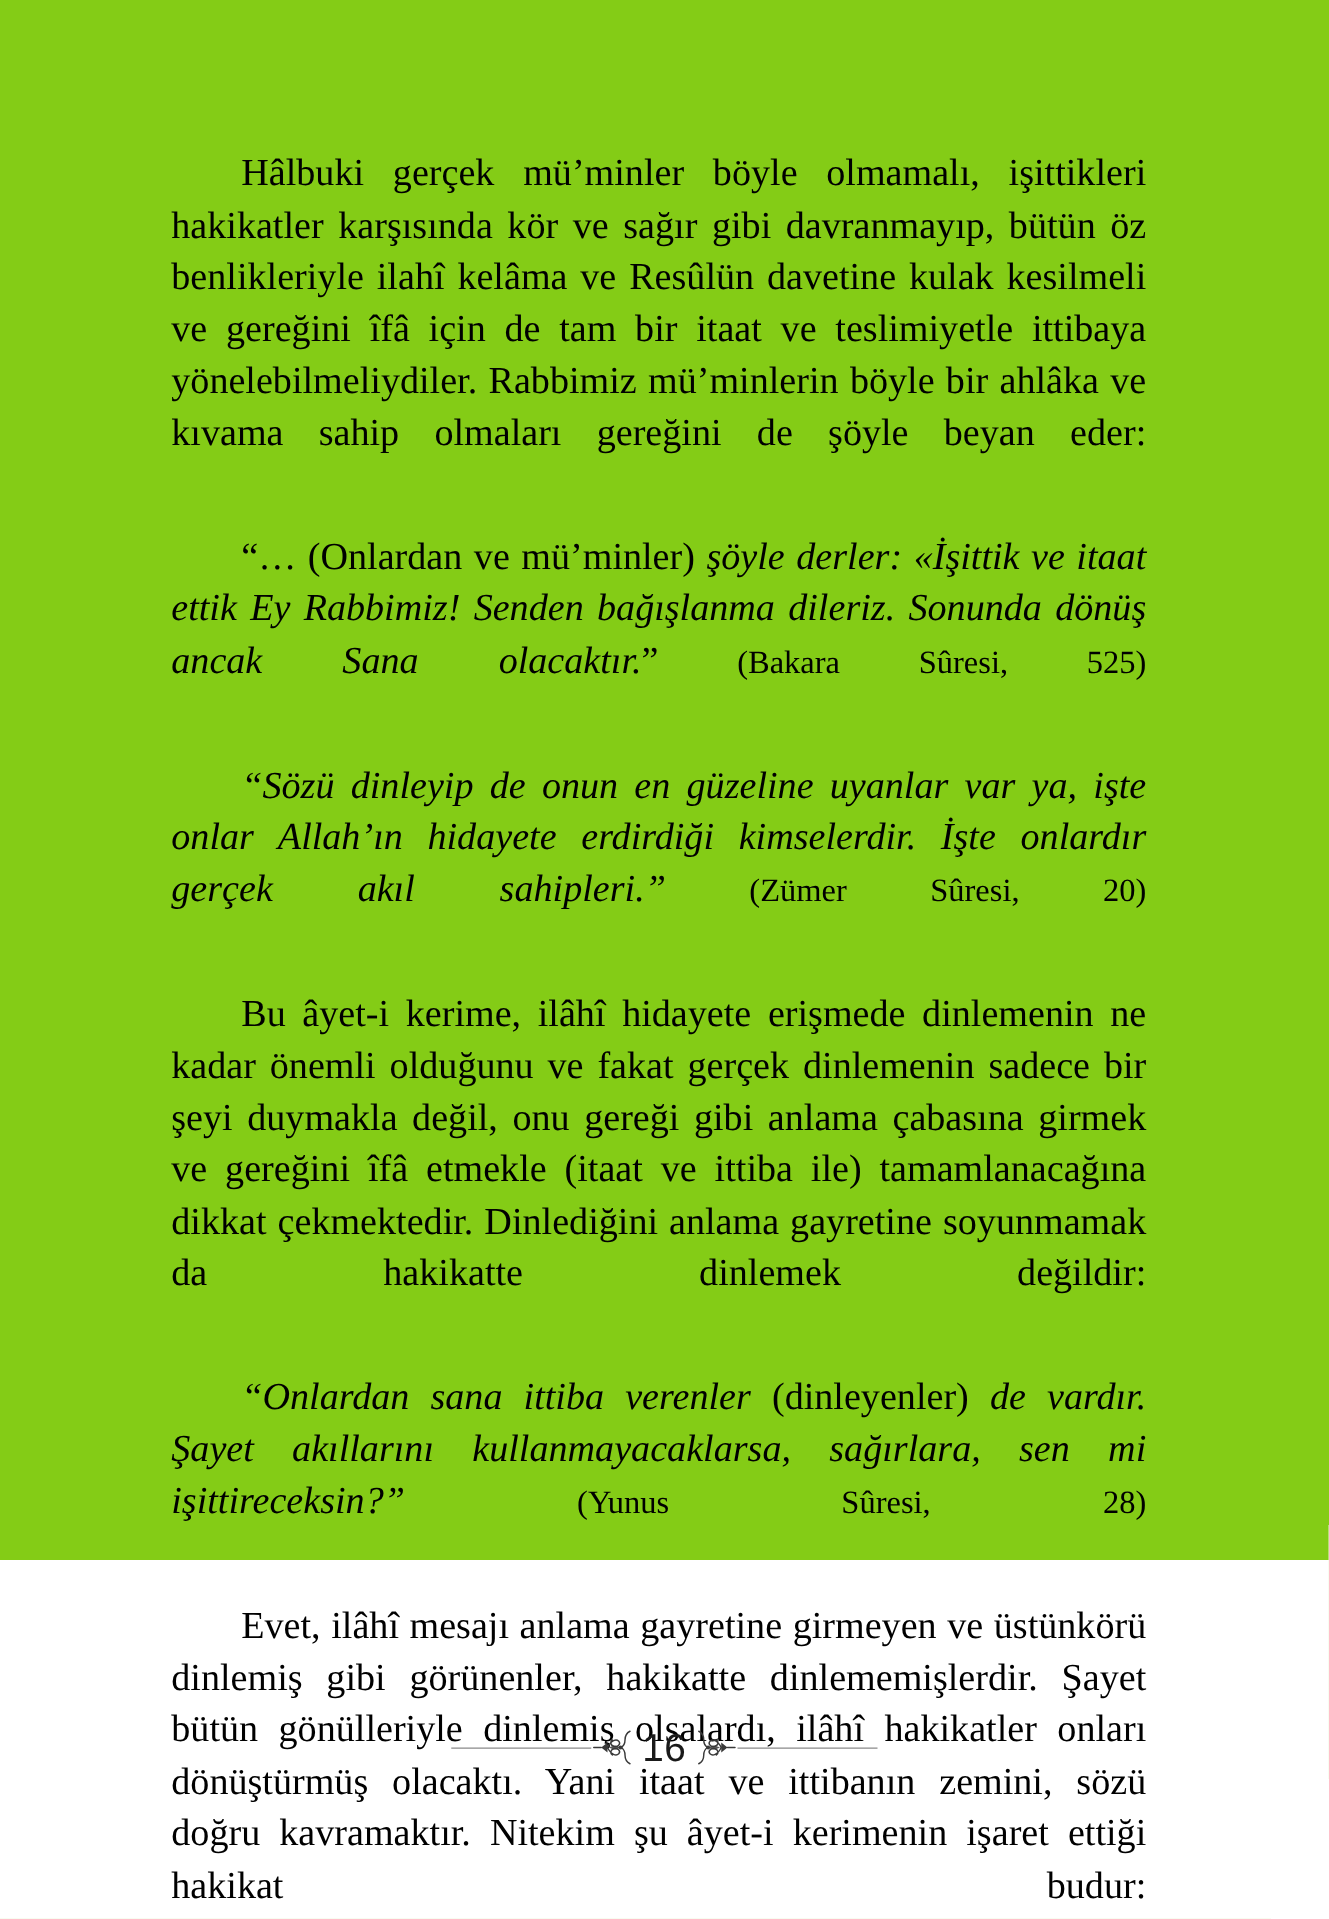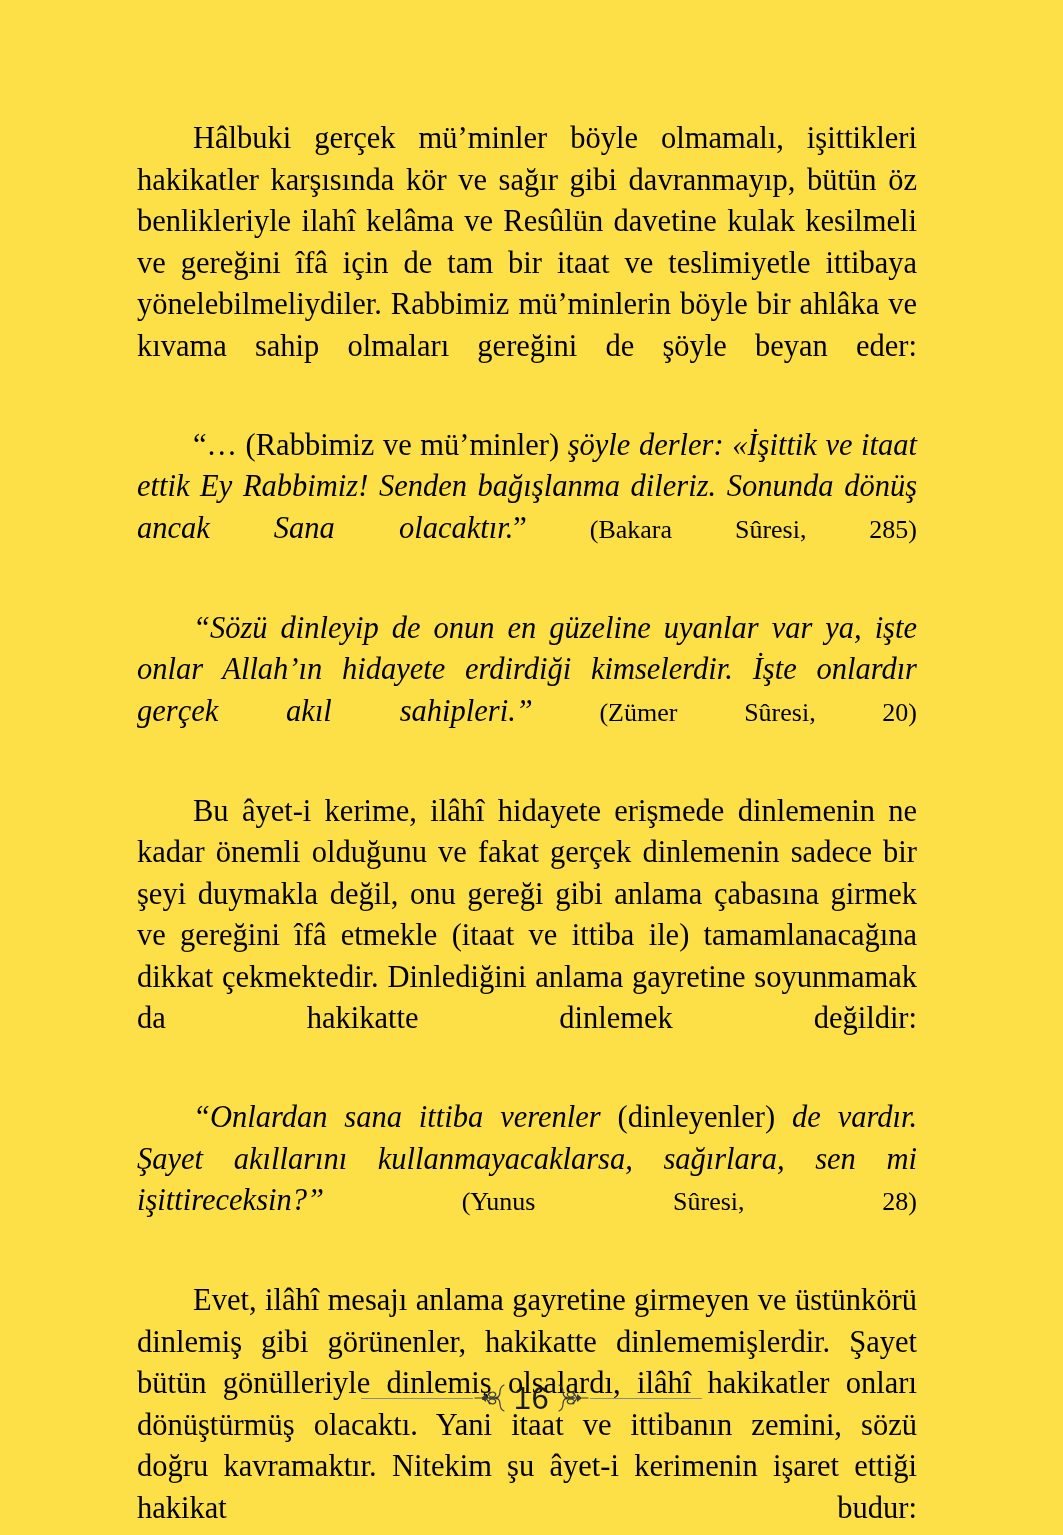--- a/index.html
+++ b/index.html
@@ -16,22 +16,22 @@
     font-family: "Liberation Serif", "DejaVu Serif", serif;
     color: #000000;
     -webkit-font-smoothing: antialiased;
   }
 
   .page {
     position: absolute;
     left: 0;
     top: 0;
     width: 1063px;
-    height: 1535px;
-    background: #fde047;
+    height: 1248px;
+    background: #84cc16;
   }
 
   .text-column {
     position: absolute;
     left: 137px;
     top: 118px;
     width: 780px;
   }
 
   
@@ -107,21 +107,21 @@
 </style>
 </head>
 <body>
 
 <div class="page">
 
   <div class="text-column">
 
     <p class="para">Hâlbuki gerçek mü’minler böyle olmamalı, işittikleri hakikatler karşısında kör ve sağır gibi davranmayıp, bütün öz benlikleriyle ilahî kelâma ve Resûlün davetine kulak kesilmeli ve gereğini îfâ için de tam bir itaat ve teslimiyetle ittibaya yönelebilmeliydiler. Rabbimiz mü’minlerin böyle bir ahlâka ve kıvama sahip olmaları gereğini de şöyle beyan eder:</p>
 
-    <p class="quote"><span class="roman">“</span><span class="roman">… (Rabbimiz ve mü’minler) </span><span>şöyle derler: «İşittik ve itaat ettik Ey Rabbimiz! Senden bağışlanma dileriz. Sonunda dönüş ancak Sana olacaktır.</span><span class="roman">”</span><span class="src"> (Bakara Sûresi, 285)</span></p>
+    <p class="quote"><span class="roman">“</span><span class="roman">… (Onlardan ve mü’minler) </span><span>şöyle derler: «İşittik ve itaat ettik Ey Rabbimiz! Senden bağışlanma dileriz. Sonunda dönüş ancak Sana olacaktır.</span><span class="roman">”</span><span class="src"> (Bakara Sûresi, 525)</span></p>
 
     <p class="quote"><span>“</span><span>Sözü dinleyip de onun en güzeline uyanlar var ya, işte onlar Allah’ın hidayete erdirdiği kimselerdir. İşte onlardır gerçek akıl sahipleri.</span><span>”</span><span class="src"> (Zümer Sûresi, 20)</span></p>
 
     <p class="para">Bu âyet-i kerime, ilâhî hidayete erişmede dinlemenin ne kadar önemli olduğunu ve fakat gerçek dinlemenin sadece bir şeyi duymakla değil, onu gereği gibi anlama çabasına girmek ve gereğini îfâ etmekle (itaat ve ittiba ile) tamamlanacağına dikkat çekmektedir. Dinlediğini anlama gayretine soyunmamak da hakikatte dinlemek değildir:</p>
 
     <p class="quote"><span>“</span><span>Onlardan sana ittiba verenler </span><span class="roman">(dinleyenler)</span><span> de vardır. Şayet akıllarını kullanmayacaklarsa, sağırlara, sen mi işittireceksin?</span><span>”</span><span class="src"> (Yunus Sûresi, 28)</span></p>
 
     <p class="para">Evet, ilâhî mesajı anlama gayretine girmeyen ve üstünkörü dinlemiş gibi görünenler, hakikatte dinlememişlerdir. Şayet bütün gönülleriyle dinlemiş olsalardı, ilâhî hakikatler onları dönüştürmüş olacaktı. Yani itaat ve ittibanın zemini, sözü doğru kavramaktır. Nitekim şu âyet-i kerimenin işaret ettiği hakikat budur:</p>
 
   </div>

